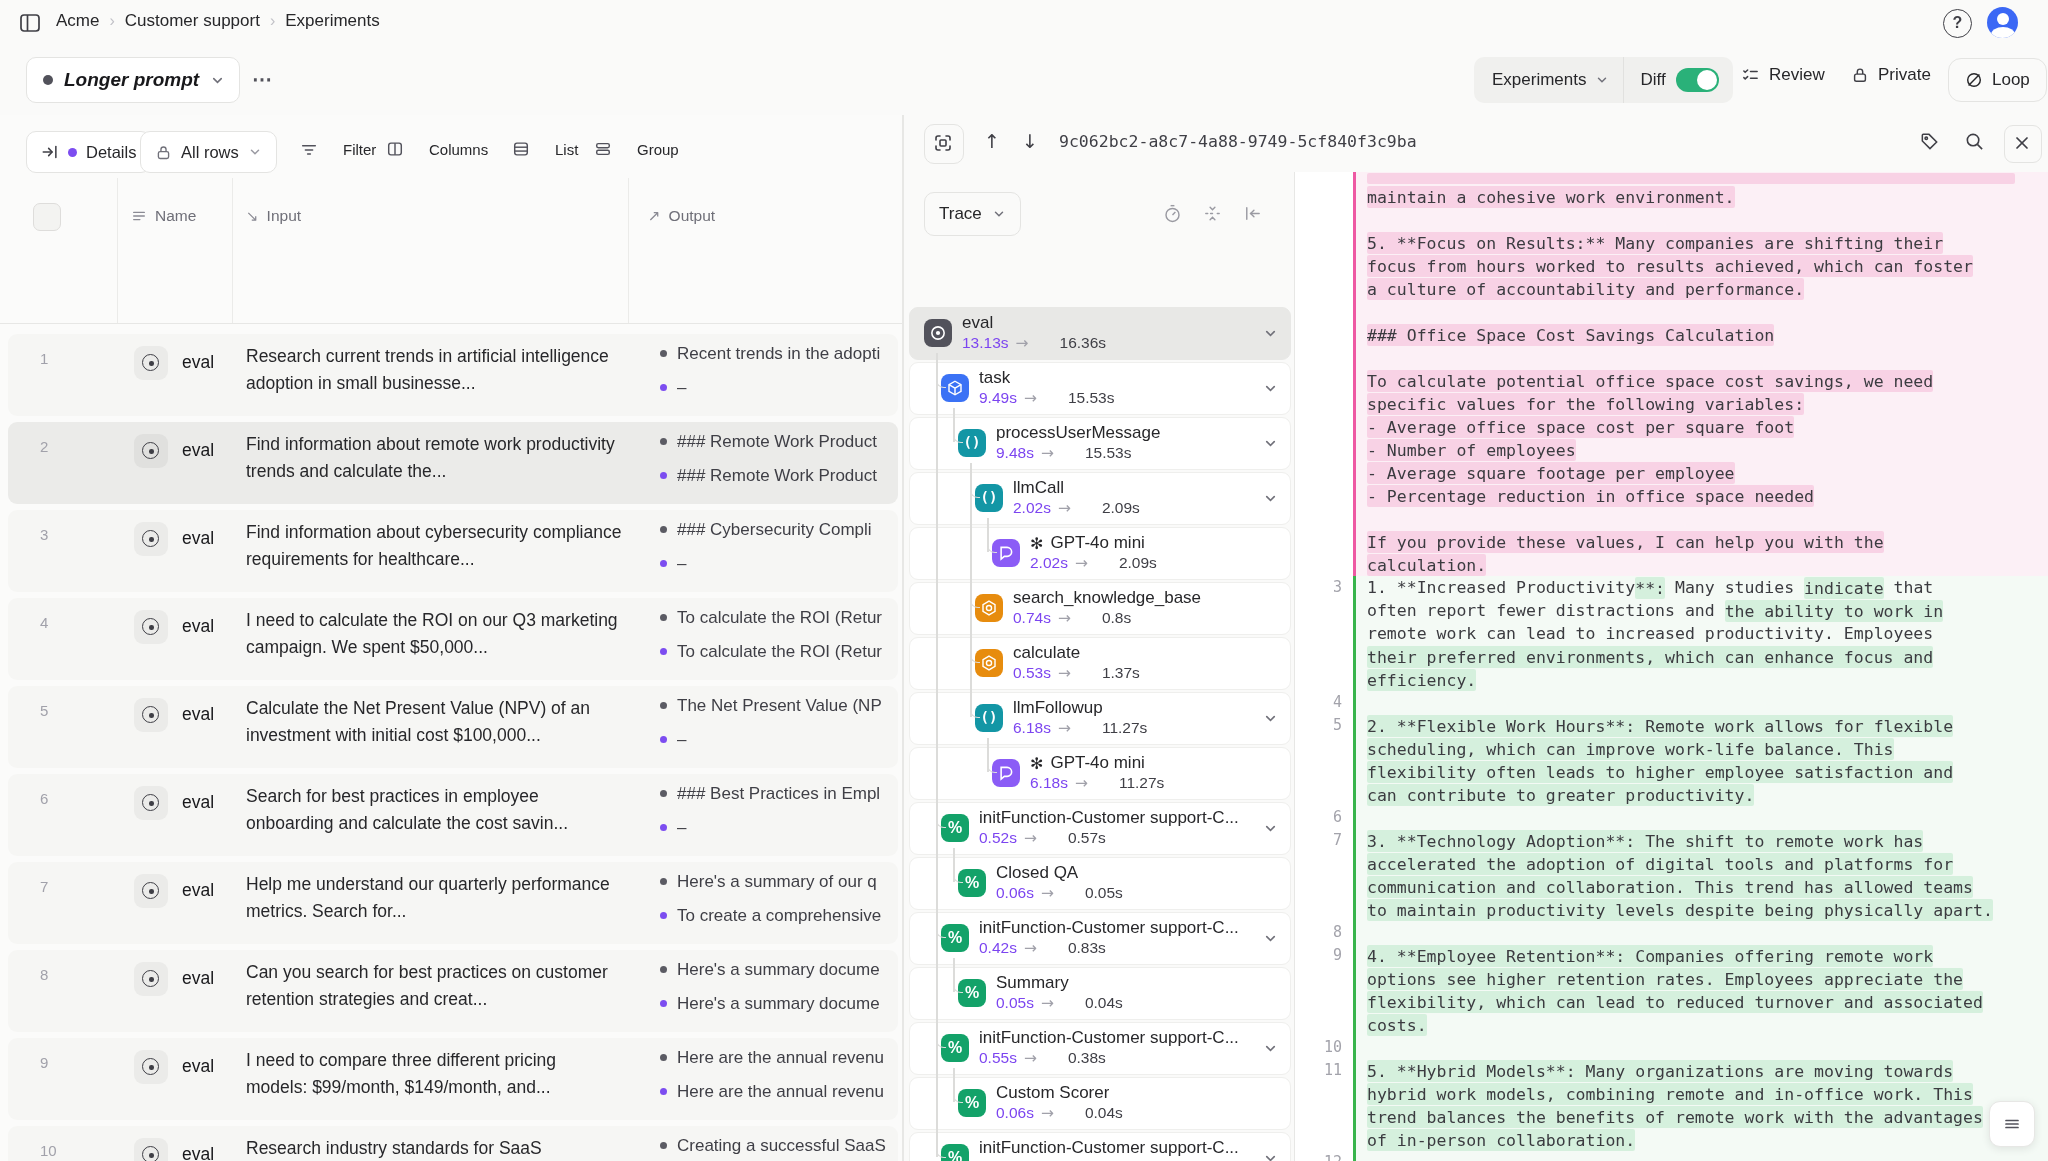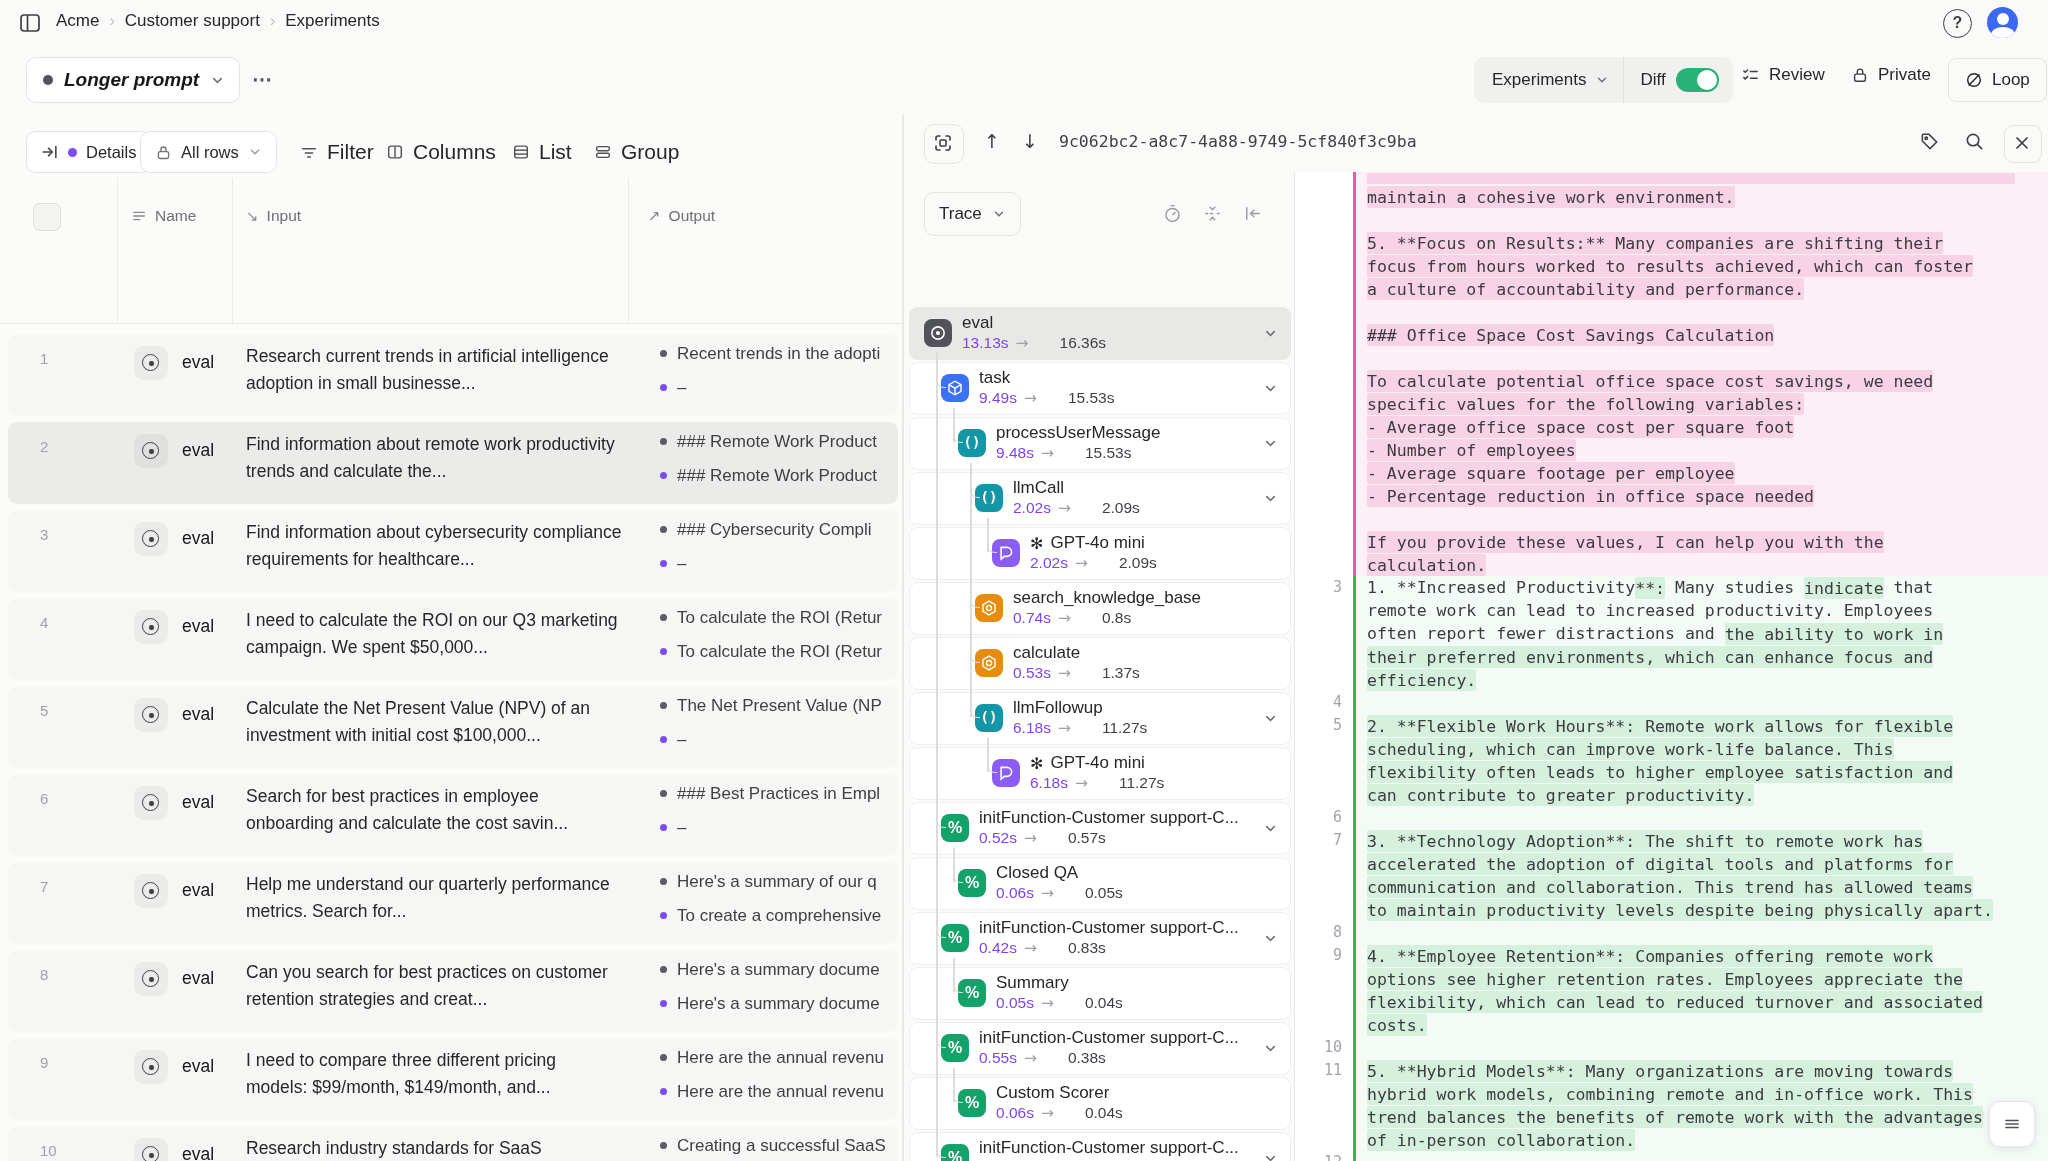--- a/index.html
+++ b/index.html
@@ -25,27 +25,27 @@
   .exp-name{font-size:19px;font-weight:700;color:#18181b;font-style:italic;}
   .more-btn{position:absolute;left:252px;top:22px;font-size:20px;color:#52525b;letter-spacing:2px;cursor:pointer;font-weight:700;}
   .seg{position:absolute;left:1474px;top:12px;height:46px;background:#f0f0ee;border-radius:10px;display:flex;align-items:center;}
   .seg-exp{display:flex;align-items:center;gap:9px;padding:0 14px 0 18px;cursor:pointer;font-size:17px;color:#27272a;}
   .seg-div{width:1px;height:46px;background:#e1e1df;}
   .seg-diff{display:flex;align-items:center;gap:10px;padding:0 14px 0 16px;}
   .seg-diff span{font-size:17px;color:#27272a;}
   .toggle{width:43px;height:24px;border-radius:12px;background:#2ab179;position:relative;cursor:pointer;}
   .toggle .knob{position:absolute;right:2px;top:2px;width:20px;height:20px;border-radius:50%;background:#fff;}
   .flat-btn{position:absolute;top:20px;display:flex;align-items:center;gap:9px;font-size:17px;color:#27272a;cursor:pointer;}
-  .loop-btn{position:absolute;left:1948px;top:13px;height:42px;border:1px solid #e4e4e2;border-radius:8px;background:#fafaf9;
+  .loop-btn{position:absolute;left:1948px;top:13px;height:42px;border:1px solid #e4e4e2;border-radius:13px;background:#fafaf9;
             display:flex;align-items:center;gap:9px;padding:0 16px;font-size:17px;color:#27272a;cursor:pointer;}
   
   .left{position:absolute;left:0;top:115px;width:902px;height:1046px;background:#fbfbfa;border-right:1px solid #e7e7e5;}
   .tbtn{position:absolute;top:16px;height:40px;background:#fff;border:1px solid #e4e4e2;border-radius:10px;
         display:flex;align-items:center;gap:9px;padding:0 14px;font-size:16.5px;color:#27272a;cursor:pointer;}
-  .tflat{position:absolute;top:25px;display:flex;align-items:center;gap:9px;font-size:21px;color:#27272a;cursor:pointer;}
+  .tflat{position:absolute;top:25px;display:flex;align-items:center;gap:25px;font-size:15px;color:#27272a;cursor:pointer;}
   .p-dot{width:9px;height:9px;border-radius:50%;background:#7c4df0;}
   .hdr-check{position:absolute;left:33px;top:88px;width:26px;height:26px;border-radius:7px;background:#f3f3f1;border:1px solid #dedddb;cursor:pointer;}
   .colhdr{position:absolute;top:92px;display:flex;align-items:center;gap:8px;font-size:15.5px;color:#6f6f78;}
   .colhdr .uar{font-family:"DejaVu Sans",sans-serif;font-size:15px;color:#8b8b94;}
   .vdiv{position:absolute;top:63px;width:1px;height:145px;background:#ebebe9;}
   .hdr-border{position:absolute;left:0;top:208px;width:902px;height:1px;background:#e7e7e5;}
   .trow{position:absolute;left:8px;width:890px;height:82px;background:#f6f6f4;border-radius:9px;cursor:pointer;}
   .trow.sel{background:#ebebe9;}
   .rnum{position:absolute;left:32px;top:16px;font-size:15px;color:#a1a1aa;}
   .eval-ic{position:absolute;left:126px;top:12px;width:34px;height:34px;border-radius:9px;background:#ebebe9;}
@@ -732,25 +732,25 @@
         <div class="dl">
           <span class="ln"></span>
           <span class="lc r"><span class="chip-r">calculation.</span></span>
         </div>
         <div class="dl">
           <span class="ln">3</span>
           <span class="lc a"><span>1. **Increased Productivity</span><span class="chip-a">**:</span><span> Many studies </span><span class="chip-a">indicate</span><span> that</span></span>
         </div>
         <div class="dl">
           <span class="ln"></span>
+          <span class="lc a"><span>often report fewer distractions and </span><span class="chip-a">the ability to work in</span></span>
+        </div>
+        <div class="dl">
+          <span class="ln"></span>
           <span class="lc a"><span>remote work can lead to increased productivity. Employees</span></span>
-        </div>
-        <div class="dl">
-          <span class="ln"></span>
-          <span class="lc a"><span>often report fewer distractions and </span><span class="chip-a">the ability to work in</span></span>
         </div>
         <div class="dl">
           <span class="ln"></span>
           <span class="lc a"><span class="chip-a">their preferred environments, which can enhance focus and</span></span>
         </div>
         <div class="dl">
           <span class="ln"></span>
           <span class="lc a"><span class="chip-a">efficiency.</span></span>
         </div>
         <div class="dl">

